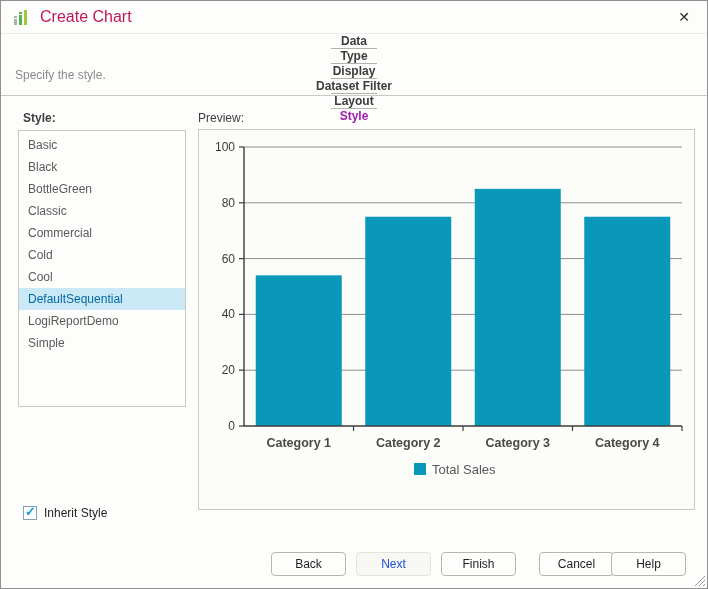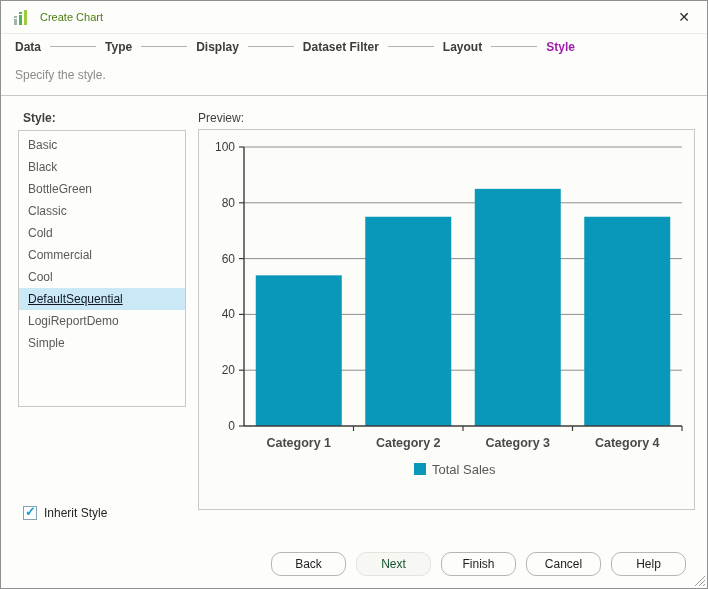--- a/index.html
+++ b/index.html
@@ -6,25 +6,25 @@
   *{box-sizing:border-box;}
   .dialog{
     position:relative;width:708px;height:589px;
     background:#fdfdfb;border:1px solid #909090;
     font-family:"Liberation Sans",sans-serif;font-size:12px;color:#1f1f1f;
     overflow:hidden;
   }
   
   .titlebar{height:33px;display:flex;align-items:center;padding:0 12px;gap:9px;
     border-bottom:1px solid #ececea;background:#fdfdfb;}
-  .titlebar .title{font-size:11px;color:#4d7c0f;}
+  .titlebar .title{font-size:16px;color:#be185d;}
   .close-x{position:absolute;top:7px;right:13px;font-size:14px;line-height:14px;
     color:#2b2b2b;cursor:pointer;padding:2px 4px;}
   
-  .steps{height:25px;display:flex;align-items:center;padding:0 14px;}
+  .steps{height:25px;display:flex;align-items:center;padding:0 14px;flex-direction:column;}
   .step-label{font-weight:bold;color:#3c3c3c;white-space:nowrap;cursor:pointer;}
   .step-dash{width:46px;height:1px;background:#b2b2ae;margin:0 9px;flex:none;}
   
   .subtitle{padding:9px 14px 13px;color:#8b8b8b;border-bottom:1px solid #c9c9c5;}
   
   .panel-label{position:absolute;color:#3f3f3f;}
   .listbox{position:absolute;left:17px;top:129px;width:168px;height:277px;
     background:#fdfdfb;border:1px solid #c9c9c4;padding-top:3px;overflow:hidden;}
   .list-item{height:22px;line-height:22px;padding-left:9px;color:#5a5a5a;cursor:pointer;}
   
@@ -33,23 +33,23 @@
   .tick-label{font:12px "Liberation Sans",sans-serif;fill:#3a3a3a;}
   .cat-label{font:600 12.5px "Liberation Sans",sans-serif;fill:#4a4a4a;}
   .legend-label{font:13px "Liberation Sans",sans-serif;fill:#55595c;}
   
   .inherit-row{position:absolute;left:22px;top:505px;display:flex;align-items:center;gap:7px;}
   .checkbox{width:14px;height:14px;border:1px solid #86a1b2;background:#fff;
     position:relative;cursor:pointer;}
   .checkbox .tick{position:absolute;left:1px;top:-3px;font-size:13px;font-weight:bold;}
   
   .btn{position:absolute;top:551px;width:75px;height:24px;background:#fdfdfc;
-    border:1px solid #b5b5b1;border-radius:10px;font-family:"Liberation Sans",sans-serif;
+    border:1px solid #b5b5b1;border-radius:4px;font-family:"Liberation Sans",sans-serif;
     font-size:12px;color:#1f1f1f;cursor:pointer;padding:0;}
-  .btn[disabled]{background:#f7f7f4;border-color:#e3e3df;color:#14532d;cursor:default;}
+  .btn[disabled]{background:#f7f7f4;border-color:#e3e3df;color:#1d4ed8;cursor:default;}
   .resize-grip{position:absolute;right:1px;bottom:1px;width:13px;height:13px;cursor:nwse-resize;}
 </style>
 </head>
 <body>
 
 <div class="dialog">
 
   <div class="titlebar">
     <span style="display:inline-flex;">
       <svg width="18" height="17" viewBox="0 0 18 17">
@@ -79,24 +79,24 @@
     </div>
 
   <div class="subtitle">Specify the style.</div>
 
   <div class="panel-label" style="left:22px;top:110px;font-weight:bold;">Style:</div>
   <div class="listbox" id="style-list">
       <div class="list-item">Basic</div>
       <div class="list-item">Black</div>
       <div class="list-item">BottleGreen</div>
       <div class="list-item">Classic</div>
+      <div class="list-item">Commercial</div>
       <div class="list-item">Cold</div>
-      <div class="list-item">Commercial</div>
       <div class="list-item">Cool</div>
-      <div class="list-item" style="background: rgb(203, 232, 246); color: #0f172a; text-decoration: underline;">DefaultSequential</div>
+      <div class="list-item" style="background: rgb(203, 232, 246); color: #0369a1;">DefaultSequential</div>
       <div class="list-item">LogiReportDemo</div>
       <div class="list-item">Simple</div>
     </div>
 
   <div class="panel-label" style="left:197px;top:110px;">Preview:</div>
   <div class="preview-panel">
     <svg id="chart" width="495" height="379" viewBox="0 0 495 379">
         <line x1="40" y1="296" x2="45" y2="296" stroke="#3c3c3c" stroke-width="1.2"></line>
         <text x="36" y="300" text-anchor="end" class="tick-label">0</text>
         <line x1="45" y1="240.2" x2="483" y2="240.2" stroke="#8f8f8f" stroke-width="1"></line>
@@ -137,21 +137,21 @@
     <span class="checkbox">
       <span class="tick" id="inherit-tick" style="color: rgb(27, 157, 217);">✓</span>
     </span>
     <span>Inherit Style</span>
   </div>
 
   <div id="footer">
       <button class="btn" style="left: 270px;">Back</button>
       <button class="btn" disabled="" style="left: 355px;">Next</button>
       <button class="btn" style="left: 440px;">Finish</button>
-      <button class="btn" style="left: 525px;">Cancel</button>
+      <button class="btn" style="left: 538px;">Cancel</button>
       <button class="btn" style="left: 610px;">Help</button>
     </div>
 
   <span class="resize-grip">
     <svg width="13" height="13" viewBox="0 0 13 13">
       <path d="M12 2 L2 12 M12 6 L6 12 M12 10 L10 12" stroke="#9a9a9a" stroke-width="1" fill="none"></path>
     </svg>
   </span>
 
 </div>

